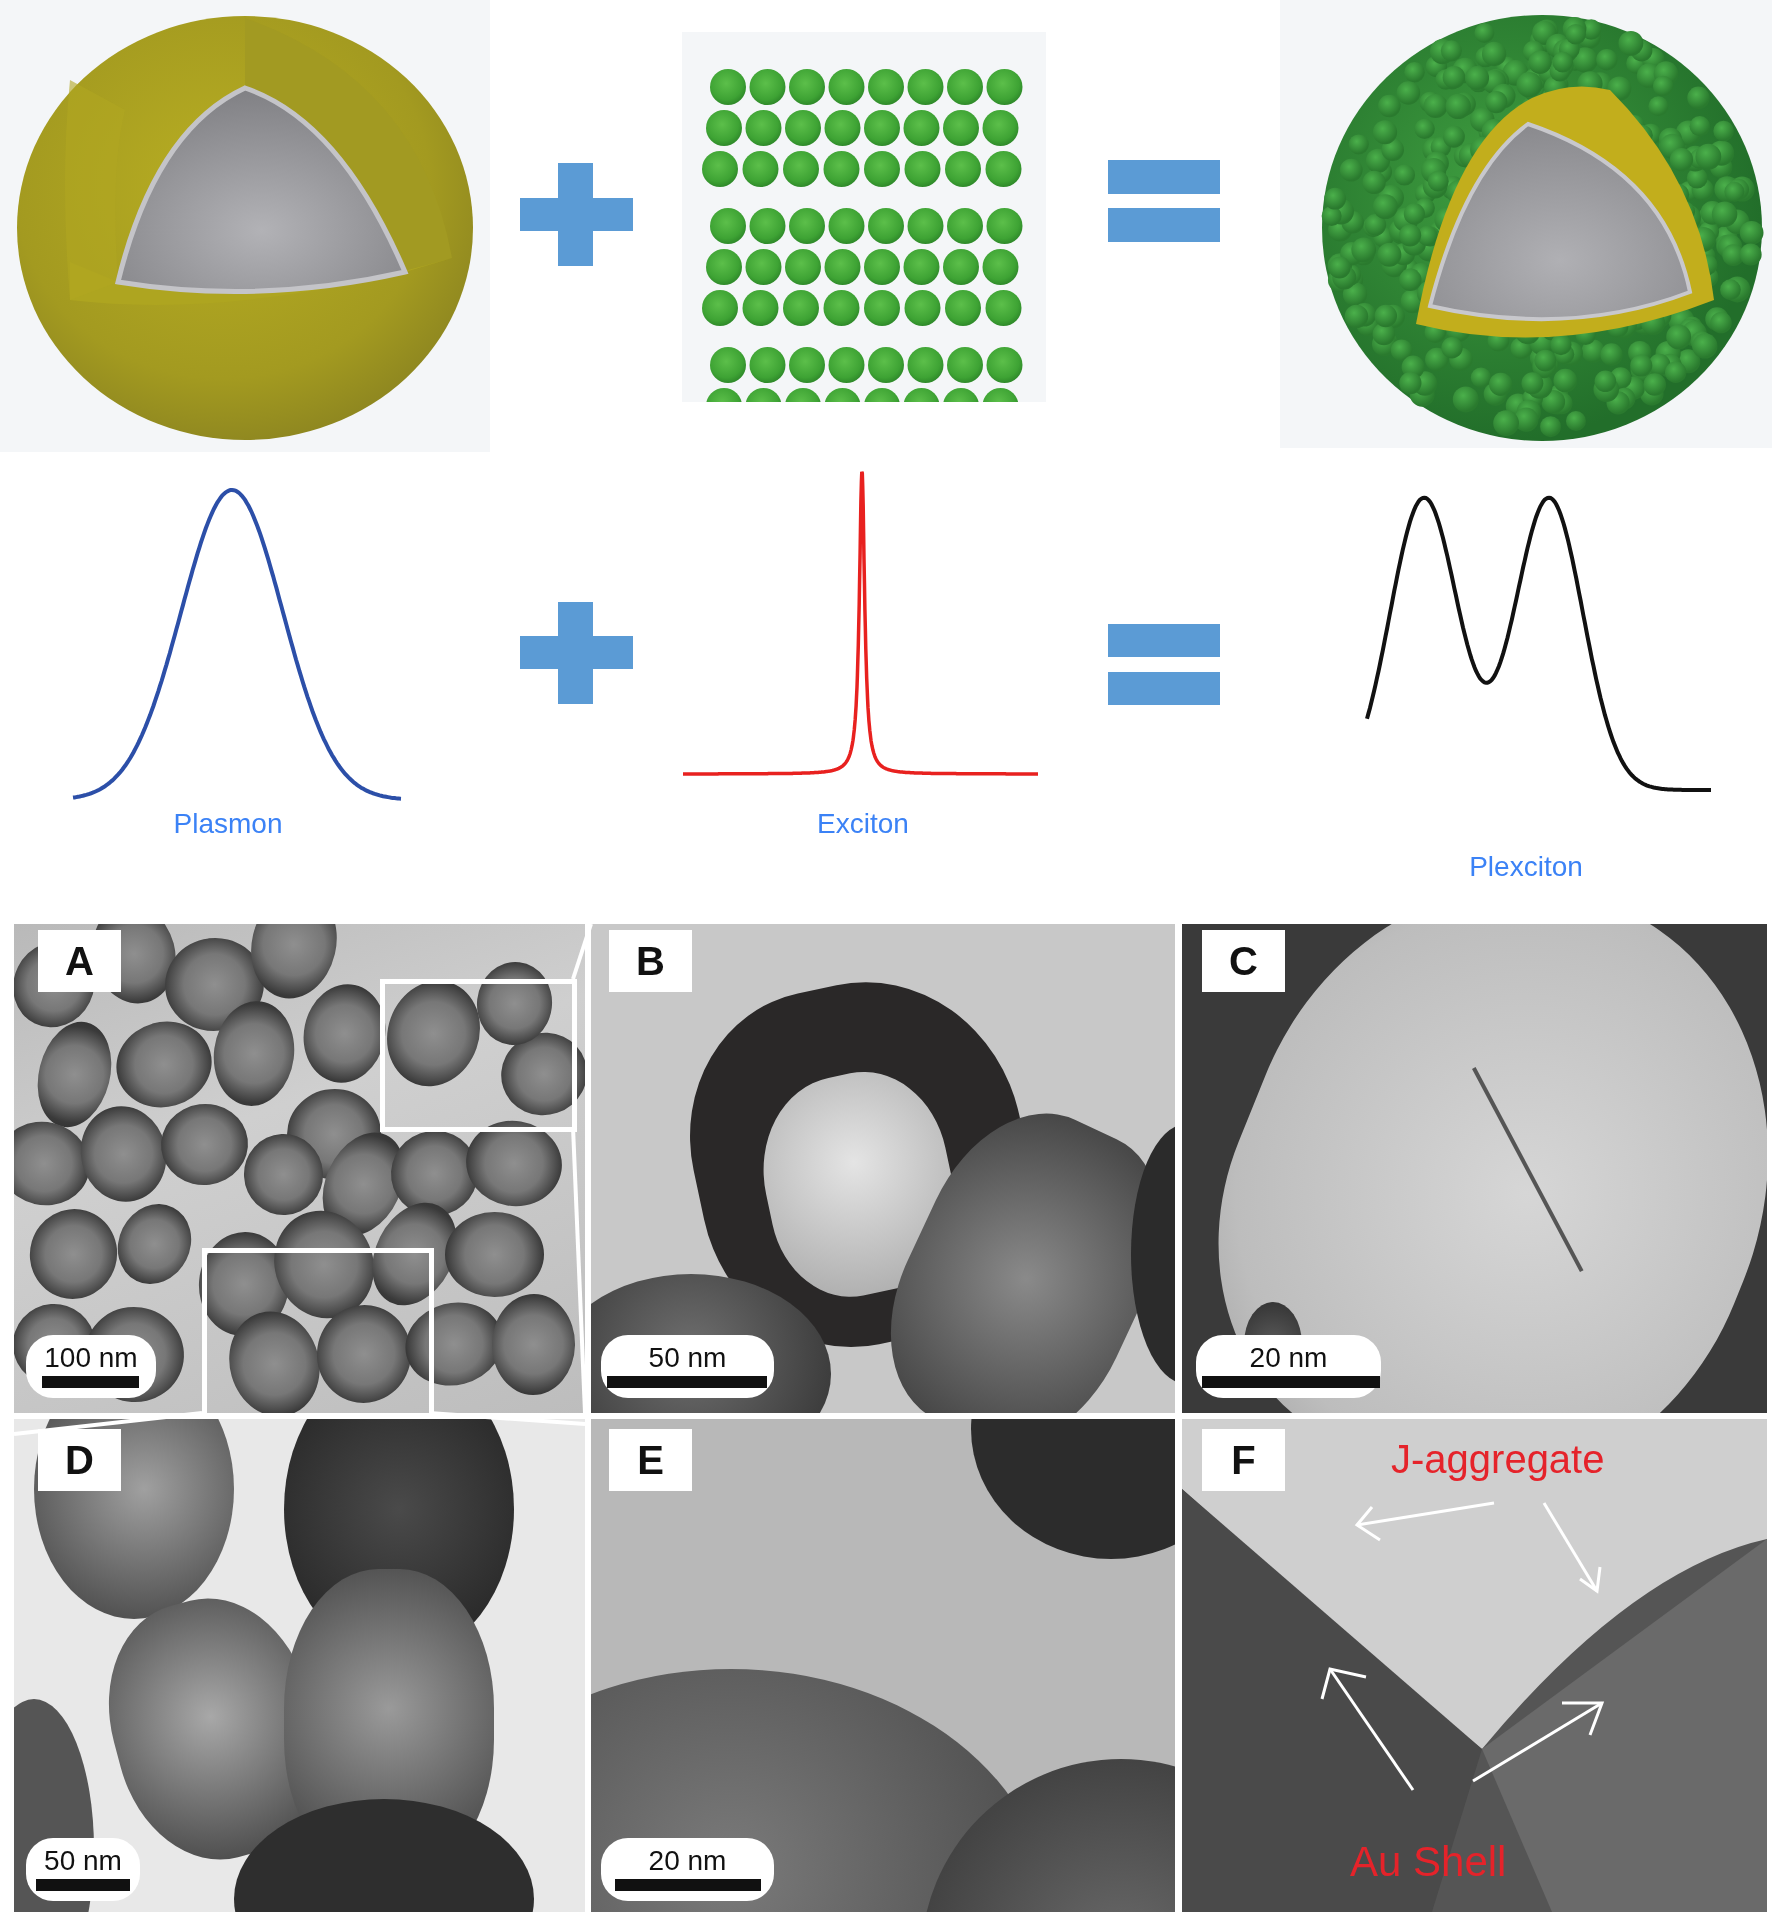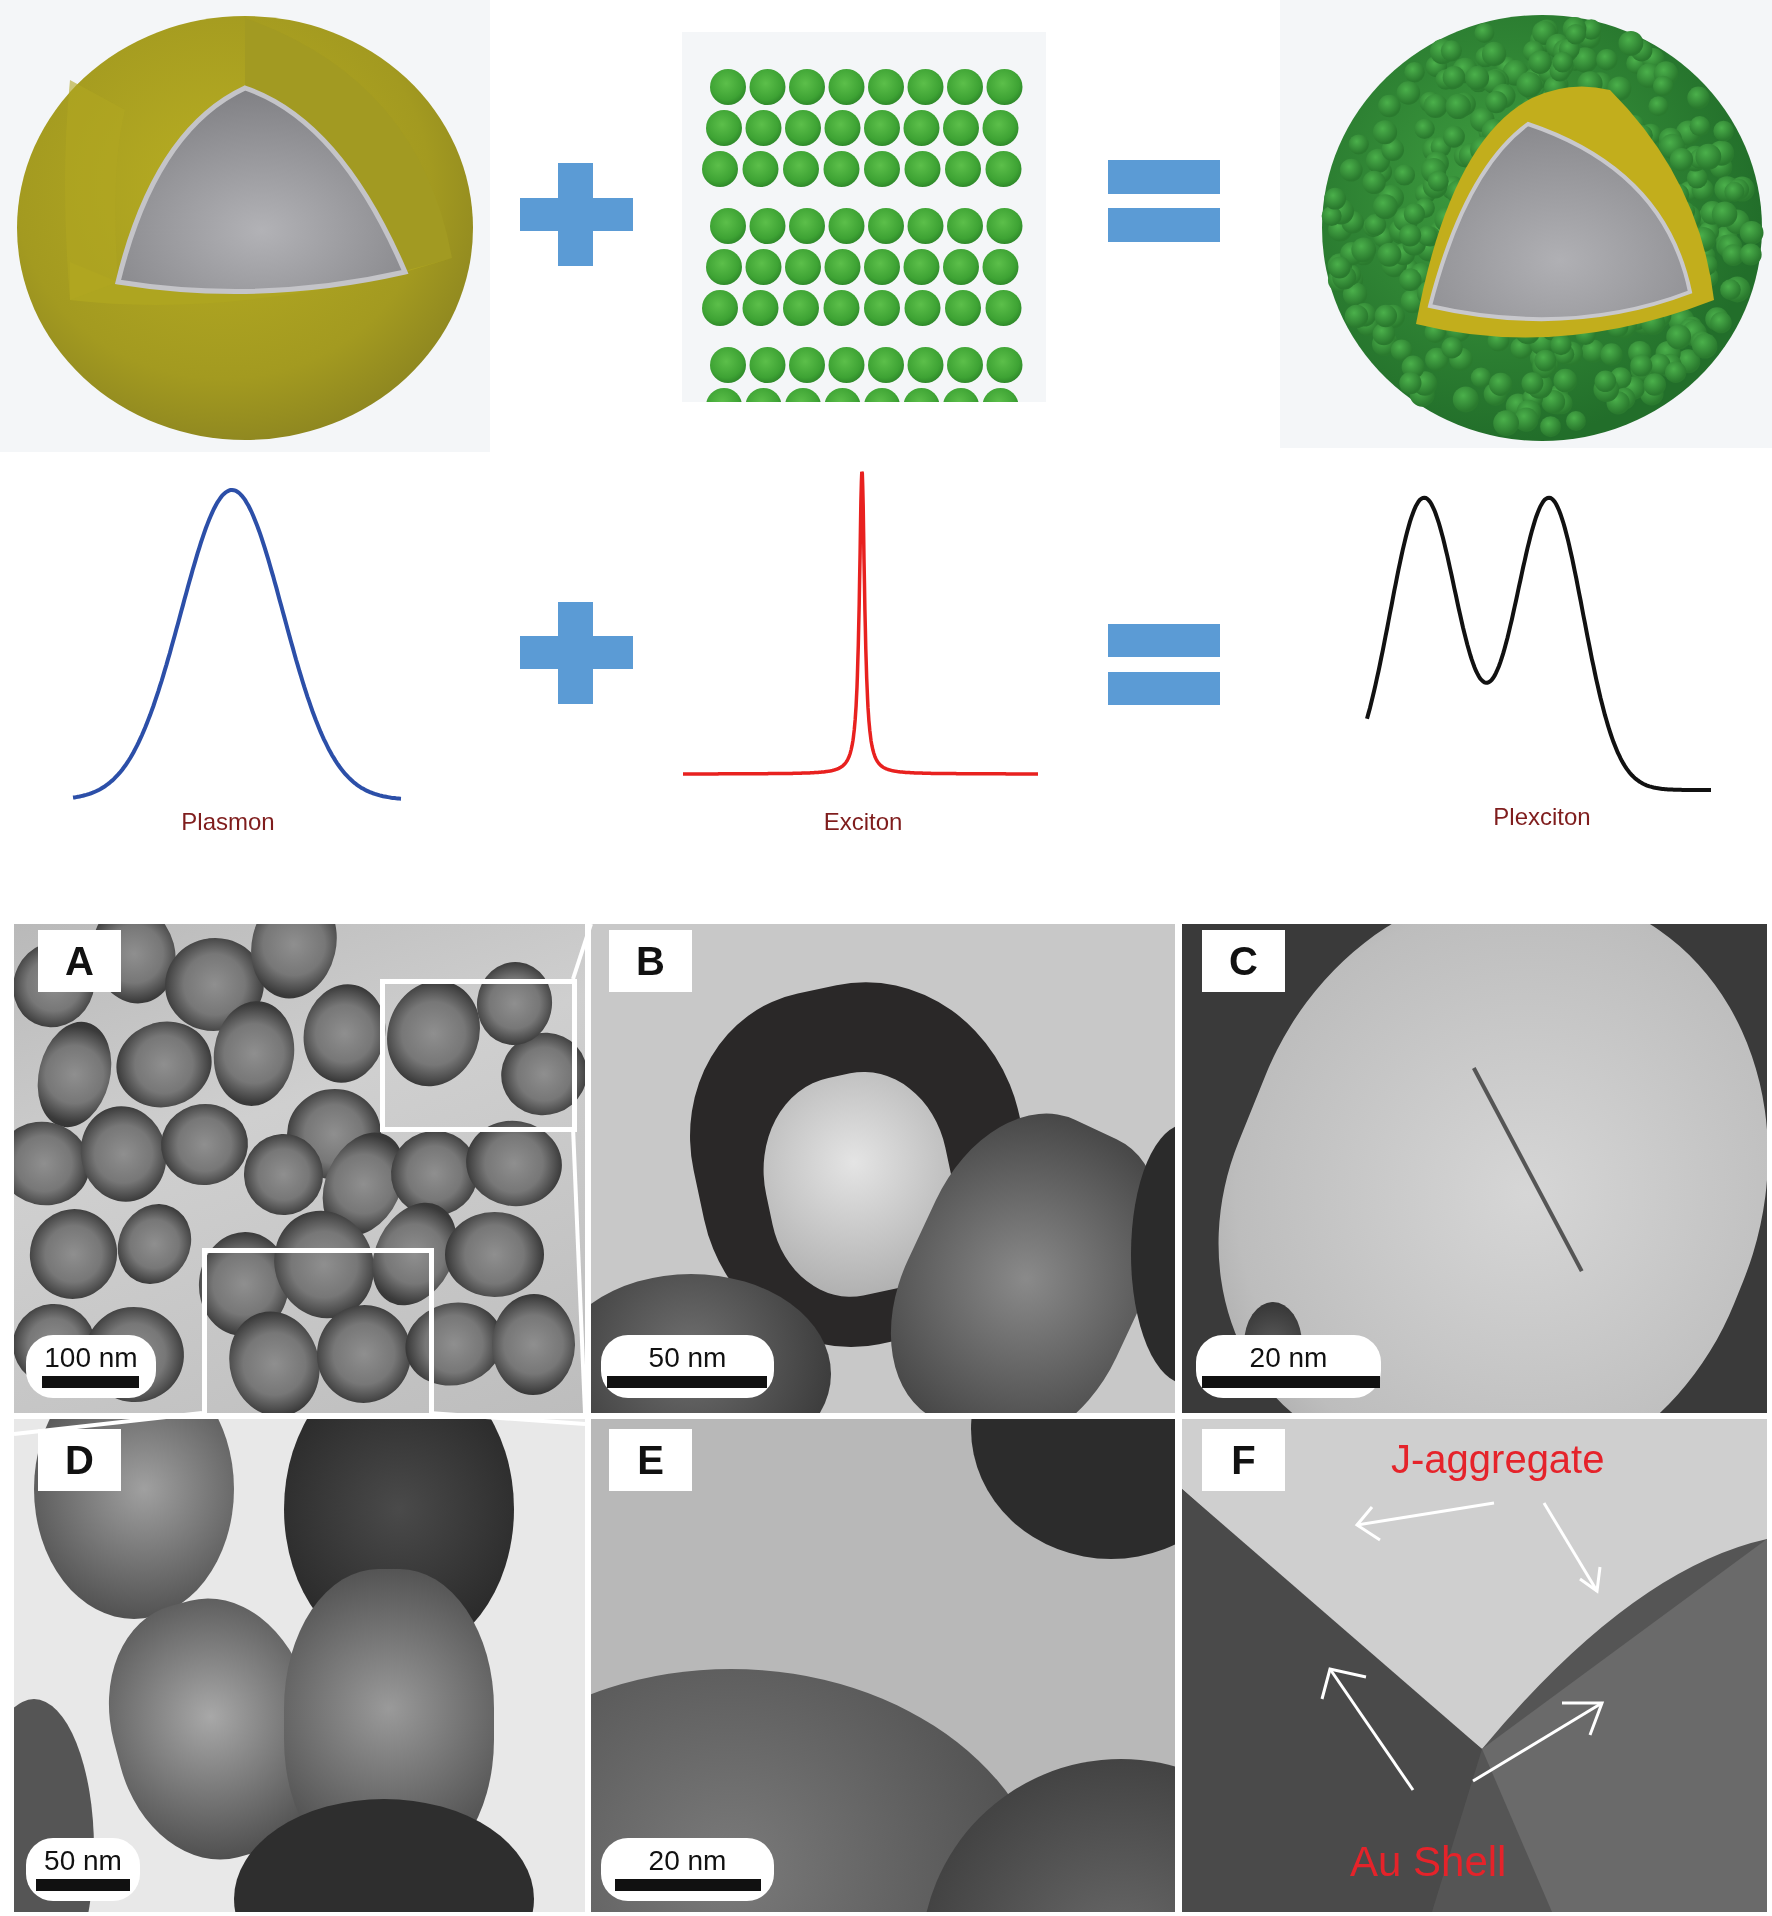--- a/index.html
+++ b/index.html
@@ -4,21 +4,21 @@
 <style>
   html, body { margin: 0; padding: 0; background: #ffffff; }
   body { width: 1772px; height: 1916px; position: relative; overflow: hidden;
          font-family: "Liberation Sans", sans-serif; }
   .abs { position: absolute; }
 
   
   .panel-bg { position: absolute; background: #f4f6f8; }
   .op { position: absolute; background: #5b9bd5; }
 
-  .spec-label { position: absolute; font-size: 24px; color: #7f1d1d; transform: translateX(-50%);
+  .spec-label { position: absolute; font-size: 28px; color: #3b82f6; transform: translateX(-50%);
                 white-space: nowrap; line-height: 1; }
 
   
   .tem { position: absolute; overflow: hidden; background: #9a9a9a; }
   .tem-label { position: absolute; background: #fff; font-weight: bold; color: #111;
                font-size: 40px; display: flex; align-items: center; justify-content: center;
                line-height: 1; }
   .scalebox { position: absolute; background: #fff; border-radius: 27px; }
   .scalebox .txt { position: absolute; left: 0; right: 0; text-align: center; color: #111;
                    font-size: 28px; line-height: 1; }
@@ -608,21 +608,21 @@
   <div class="op" style="left:558px;top:602px;width:35px;height:102px;"></div>
 </div>
 
 <div>
   <div class="op" style="left:1108px;top:624px;width:112px;height:33px;"></div>
   <div class="op" style="left:1108px;top:672px;width:112px;height:33px;"></div>
 </div>
 
 <div class="spec-label" style="left:228px;top:810px;">Plasmon</div>
 <div class="spec-label" style="left:863px;top:810px;">Exciton</div>
-<div class="spec-label" style="left:1526px;top:805px;margin-left:16px;">Plexciton</div>
+<div class="spec-label" style="left:1526px;top:853px;">Plexciton</div>
 
 <div class="abs" style="left:14px;top:924px;width:1753px;height:988px;background:#fff;">
 
   <div class="tem" style="left:0;top:0;width:571px;height:489px;background:linear-gradient(160deg,#b9b9b9,#cfcfcf 40%,#bdbdbd);">
     <div id="particlesA">
         <div class="blob" style="left: 0.0360082px; top: 16.7427px; width: 79.928px; height: 86.5145px; background: radial-gradient(circle, rgb(143, 143, 143) 0%, rgb(119, 119, 119) 45%, rgb(58, 58, 58) 75%, rgb(42, 42, 42) 100%); transform: rotate(26.0015deg);"></div>
         <div class="blob" style="left: 79.2418px; top: -19.8732px; width: 81.5163px; height: 99.7464px; background: radial-gradient(circle, rgb(143, 143, 143) 0%, rgb(119, 119, 119) 45%, rgb(58, 58, 58) 75%, rgb(42, 42, 42) 100%); transform: rotate(-14.8032deg);"></div>
         <div class="blob" style="left: 150.566px; top: 13.5456px; width: 98.8686px; height: 92.9088px; background: radial-gradient(circle, rgb(143, 143, 143) 0%, rgb(119, 119, 119) 45%, rgb(58, 58, 58) 75%, rgb(42, 42, 42) 100%); transform: rotate(-7.41358deg);"></div>
         <div class="blob" style="left: 237.758px; top: -34.2509px; width: 84.4847px; height: 108.502px; background: radial-gradient(circle, rgb(143, 143, 143) 0%, rgb(119, 119, 119) 45%, rgb(58, 58, 58) 75%, rgb(42, 42, 42) 100%); transform: rotate(13.1705deg);"></div>
         <div class="blob" style="left: 289.568px; top: 60.4873px; width: 80.8647px; height: 99.0253px; background: radial-gradient(circle, rgb(143, 143, 143) 0%, rgb(119, 119, 119) 45%, rgb(58, 58, 58) 75%, rgb(42, 42, 42) 100%); transform: rotate(11.9491deg);"></div>

